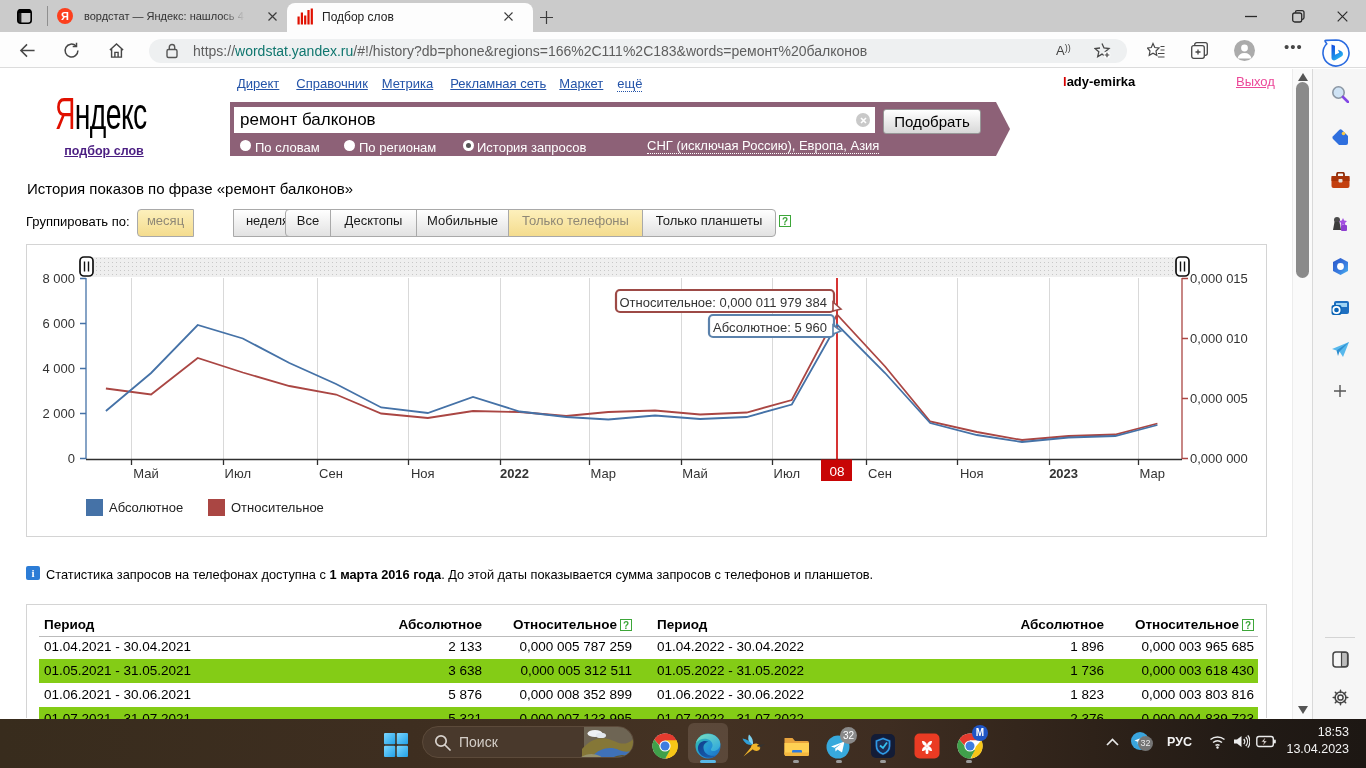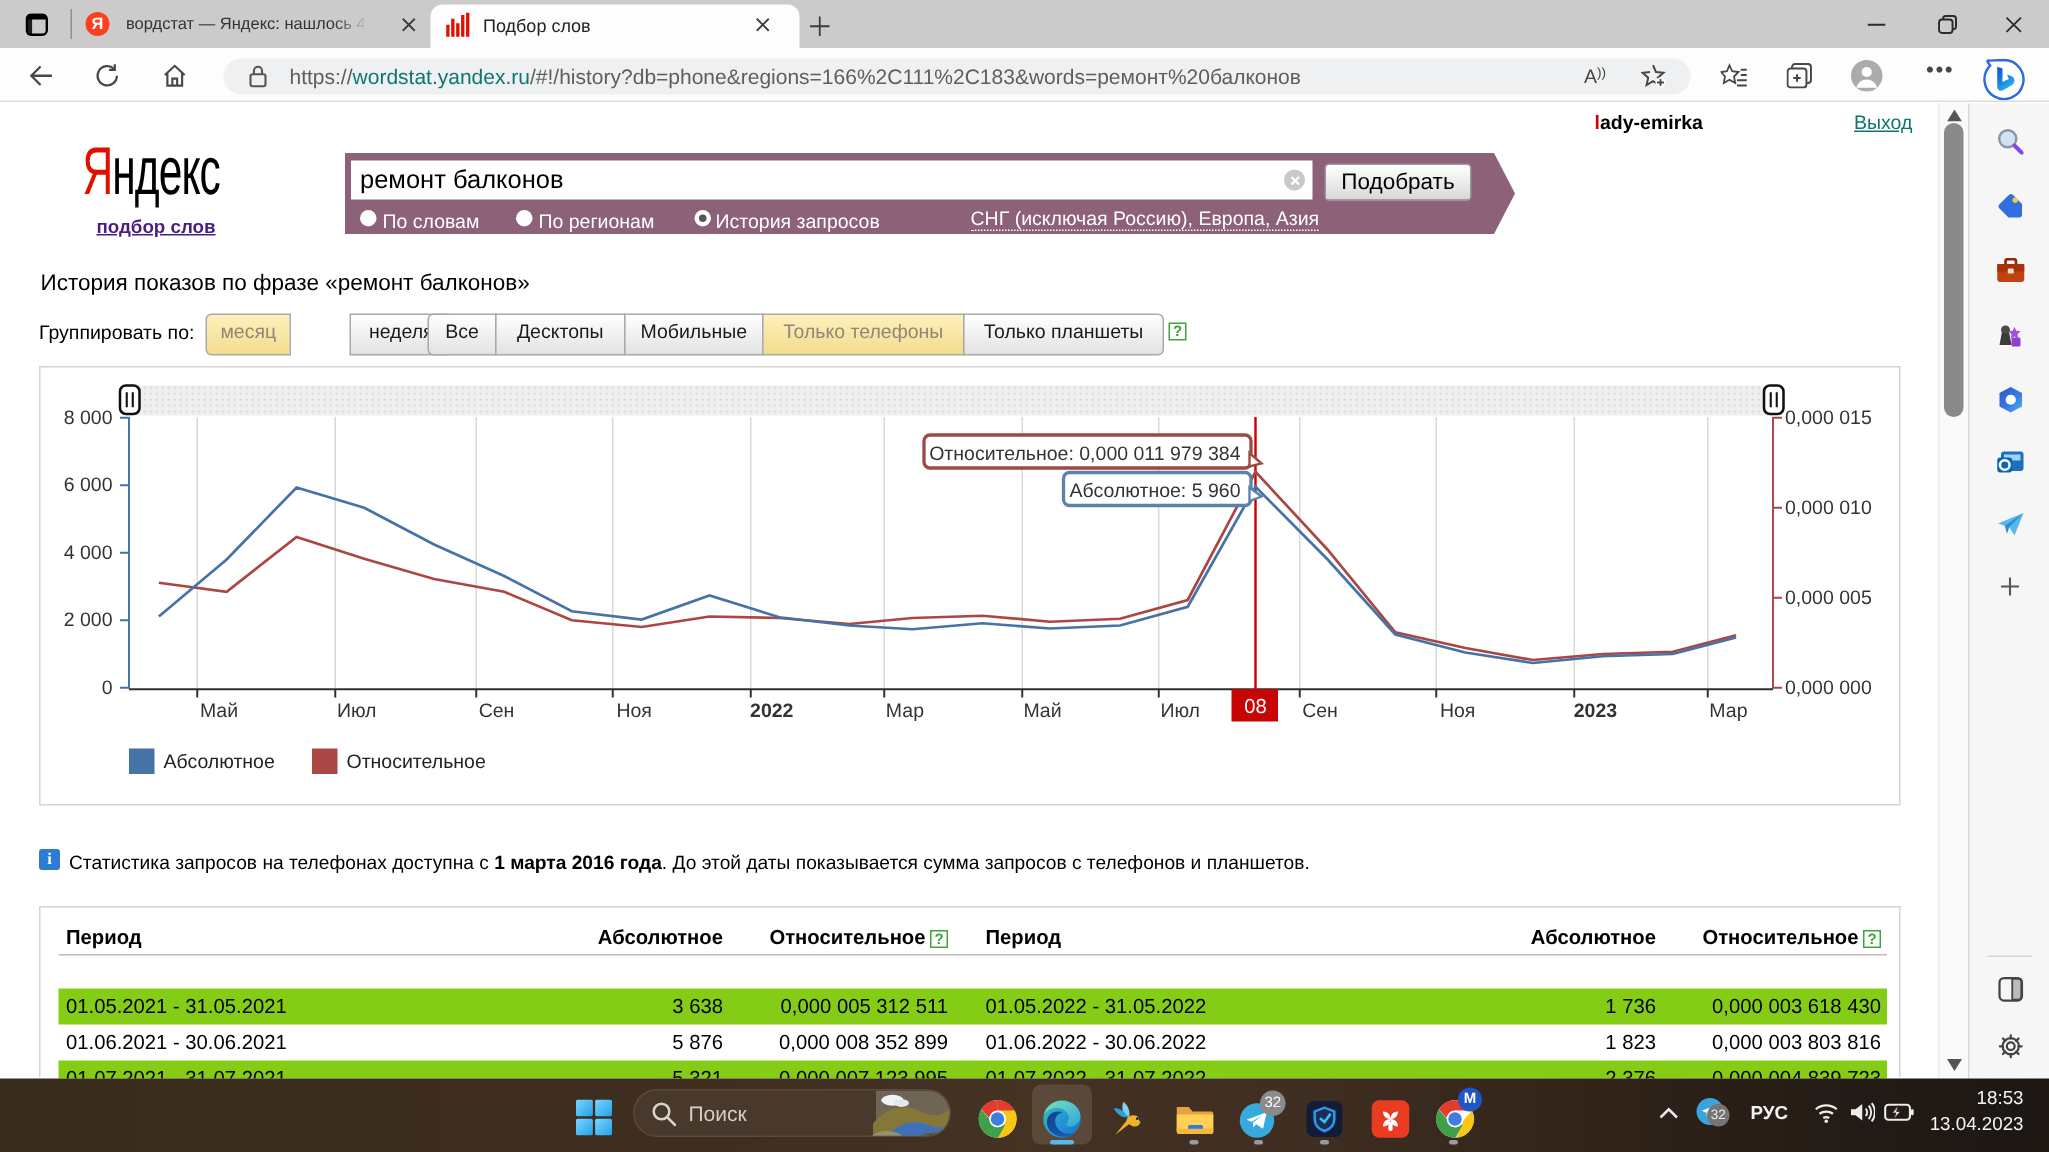--- a/index.html
+++ b/index.html
@@ -134,22 +134,25 @@
           <stop offset="1" stop-color="#2fc3f2"></stop>
         </linearGradient>
       </defs>
     <path d="M14 1 a13 13 0 1 1 -9.2 3.8 L3.2 2.5 Q2.5 1 4.3 1.4 Z" fill="#fff" stroke="#2a6be0" stroke-width="1.6"></path>
     <path d="M9.5 5.5 l3.5 1.2 v9 l4.2 -2 -1.2 -3 3 1.2 q2 0.8 2 3 q0 1.8 -1.5 2.7 l-5.5 3.2 q-2 1.2 -3.3 0.3 q-1.2 -0.8 -1.2 -2.4 Z" fill="url(#bg1)"></path>
   </svg>
 </div>
 
 <div id="page">
 
+  <div class="abs" style="left:237px;top:5px;white-space:nowrap">
+    <a class="lnk" style="margin-right:17px">Директ</a><a class="lnk" style="margin-right:14px">Справочник</a><a class="lnk" style="margin-right:17px">Метрика</a><a class="lnk" style="margin-right:13px">Рекламная сеть</a><a class="lnk" style="margin-right:14px">Маркет</a><a class="lnk" style="text-decoration:none;border-bottom:1px dotted #2353a8">ещё</a>
+  </div>
   <div class="abs" style="left:1063px;top:5px;font-size:13px;font-weight:bold"><span style="color:#d60000">l</span>ady-emirka</div>
-  <a class="abs lnk" style="left:1236px;top:5px;color:#0f766e">Выход</a>
+  <a class="abs lnk" style="left:1236px;top:5px;color:#ec4899">Выход</a>
 
   <div class="abs" style="left:55px;top:22px;font-size:45px;color:#000;transform:scaleX(0.63);transform-origin:0 0;letter-spacing:-1px;white-space:nowrap;line-height:1"><span style="color:#e01000">Я</span>ндекс</div>
   <div class="abs" style="left:64px;top:75px;width:80px;text-align:center;font-size:12.5px;font-weight:bold;color:#4b1e82;text-decoration:underline;white-space:nowrap">подбор слов</div>
 
   <div class="abs" style="left:230px;top:33px;width:766px;height:54px;background:#8d6177"></div>
   <div class="abs" style="left:996px;top:33px;width:14px;height:54px;background:#8d6177;clip-path:polygon(0 0,100% 50%,0 100%)"></div>
   <div class="abs" style="left:234px;top:38px;width:641px;height:26px;background:#fff"></div>
   <div class="abs" style="left:240px;top:41px;font-size:17px;color:#000">ремонт балконов</div>
   <div class="abs" style="left:856px;top:44px;width:14px;height:14px;border-radius:50%;background:#c9c9c9"></div>
   <svg class="abs" style="left:859.5px;top:47.5px" width="7" height="7" viewBox="0 0 7 7">
@@ -266,20 +269,28 @@
 
   <div class="abs" style="left:26px;top:535px;width:1241px;height:114px;border:1px solid #d4d4d4;border-bottom:0;background:#fff">
     <div class="trow" style="top:8px">
       <div class="tcell" style="left:5px;font-weight:bold">Период</div>
       <div class="tcell" style="right:776px;font-weight:bold">Абсолютное</div>
       <div class="tcell" style="right:626px;font-weight:bold">Относительное<span class="qm" style="margin-left:3px;font-weight:bold">?</span></div>
       <div class="tcell" style="left:618px;font-weight:bold">Период</div>
       <div class="tcell" style="right:154px;font-weight:bold">Абсолютное</div>
       <div class="tcell" style="right:4px;font-weight:bold">Относительное<span class="qm" style="margin-left:3px;font-weight:bold">?</span></div>
       <div class="abs" style="left:0;top:23px;width:1219px;height:1px;background:#bbb"></div>
+    </div>
+    <div class="trow" style="top:30px">
+      <div class="tcell" style="left:5px">01.04.2021 - 30.04.2021</div>
+        <div class="tcell" style="right:776px">2 133</div>
+        <div class="tcell" style="right:626px">0,000 005 787 259</div>
+      <div class="tcell" style="left:618px">01.04.2022 - 30.04.2022</div>
+        <div class="tcell" style="right:154px">1 896</div>
+        <div class="tcell" style="right:4px">0,000 003 965 685</div>
     </div>
     <div class="trow g" style="top:54px">
       <div class="tcell" style="left:5px">01.05.2021 - 31.05.2021</div>
         <div class="tcell" style="right:776px">3 638</div>
         <div class="tcell" style="right:626px">0,000 005 312 511</div>
       <div class="tcell" style="left:618px">01.05.2022 - 31.05.2022</div>
         <div class="tcell" style="right:154px">1 736</div>
         <div class="tcell" style="right:4px">0,000 003 618 430</div>
     </div>
     <div class="trow" style="top:78px">

